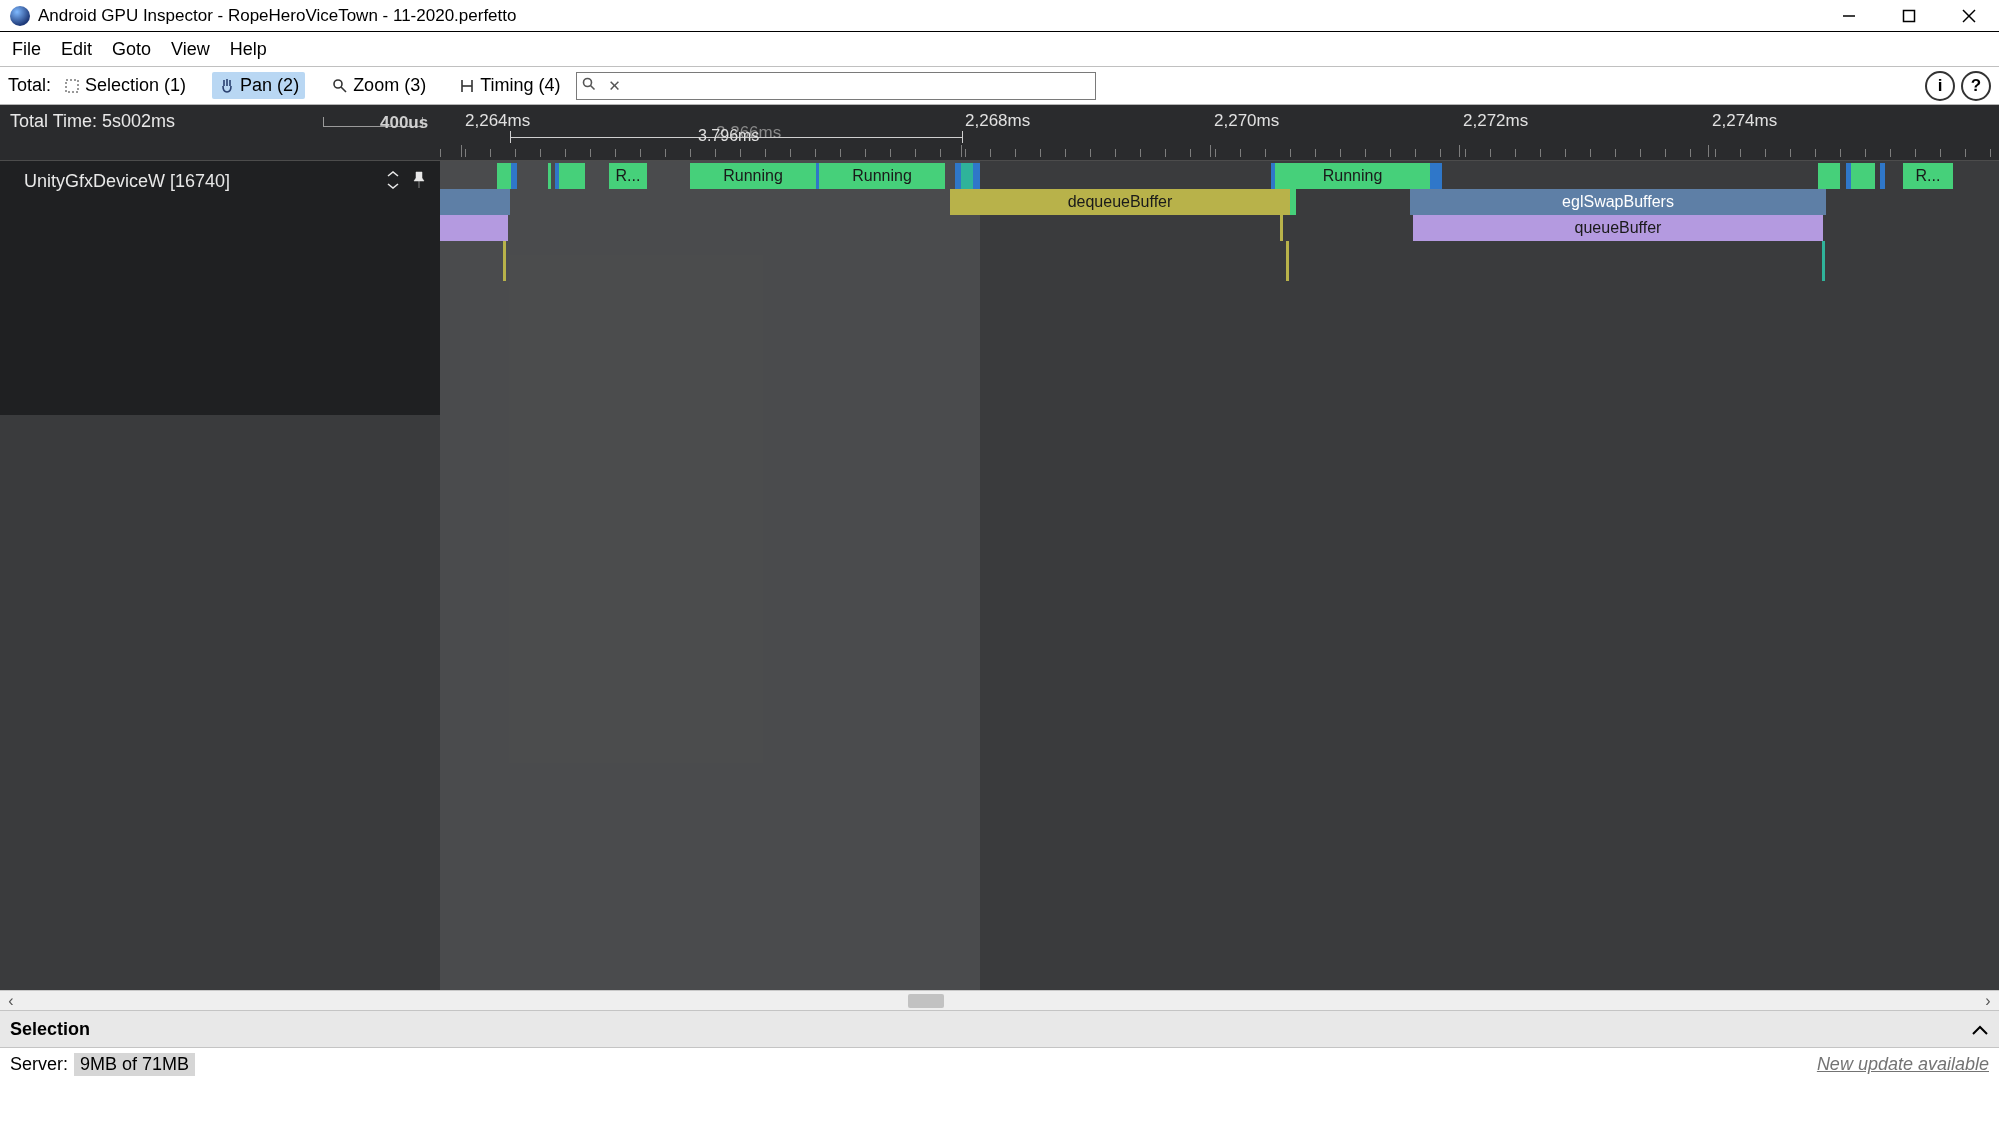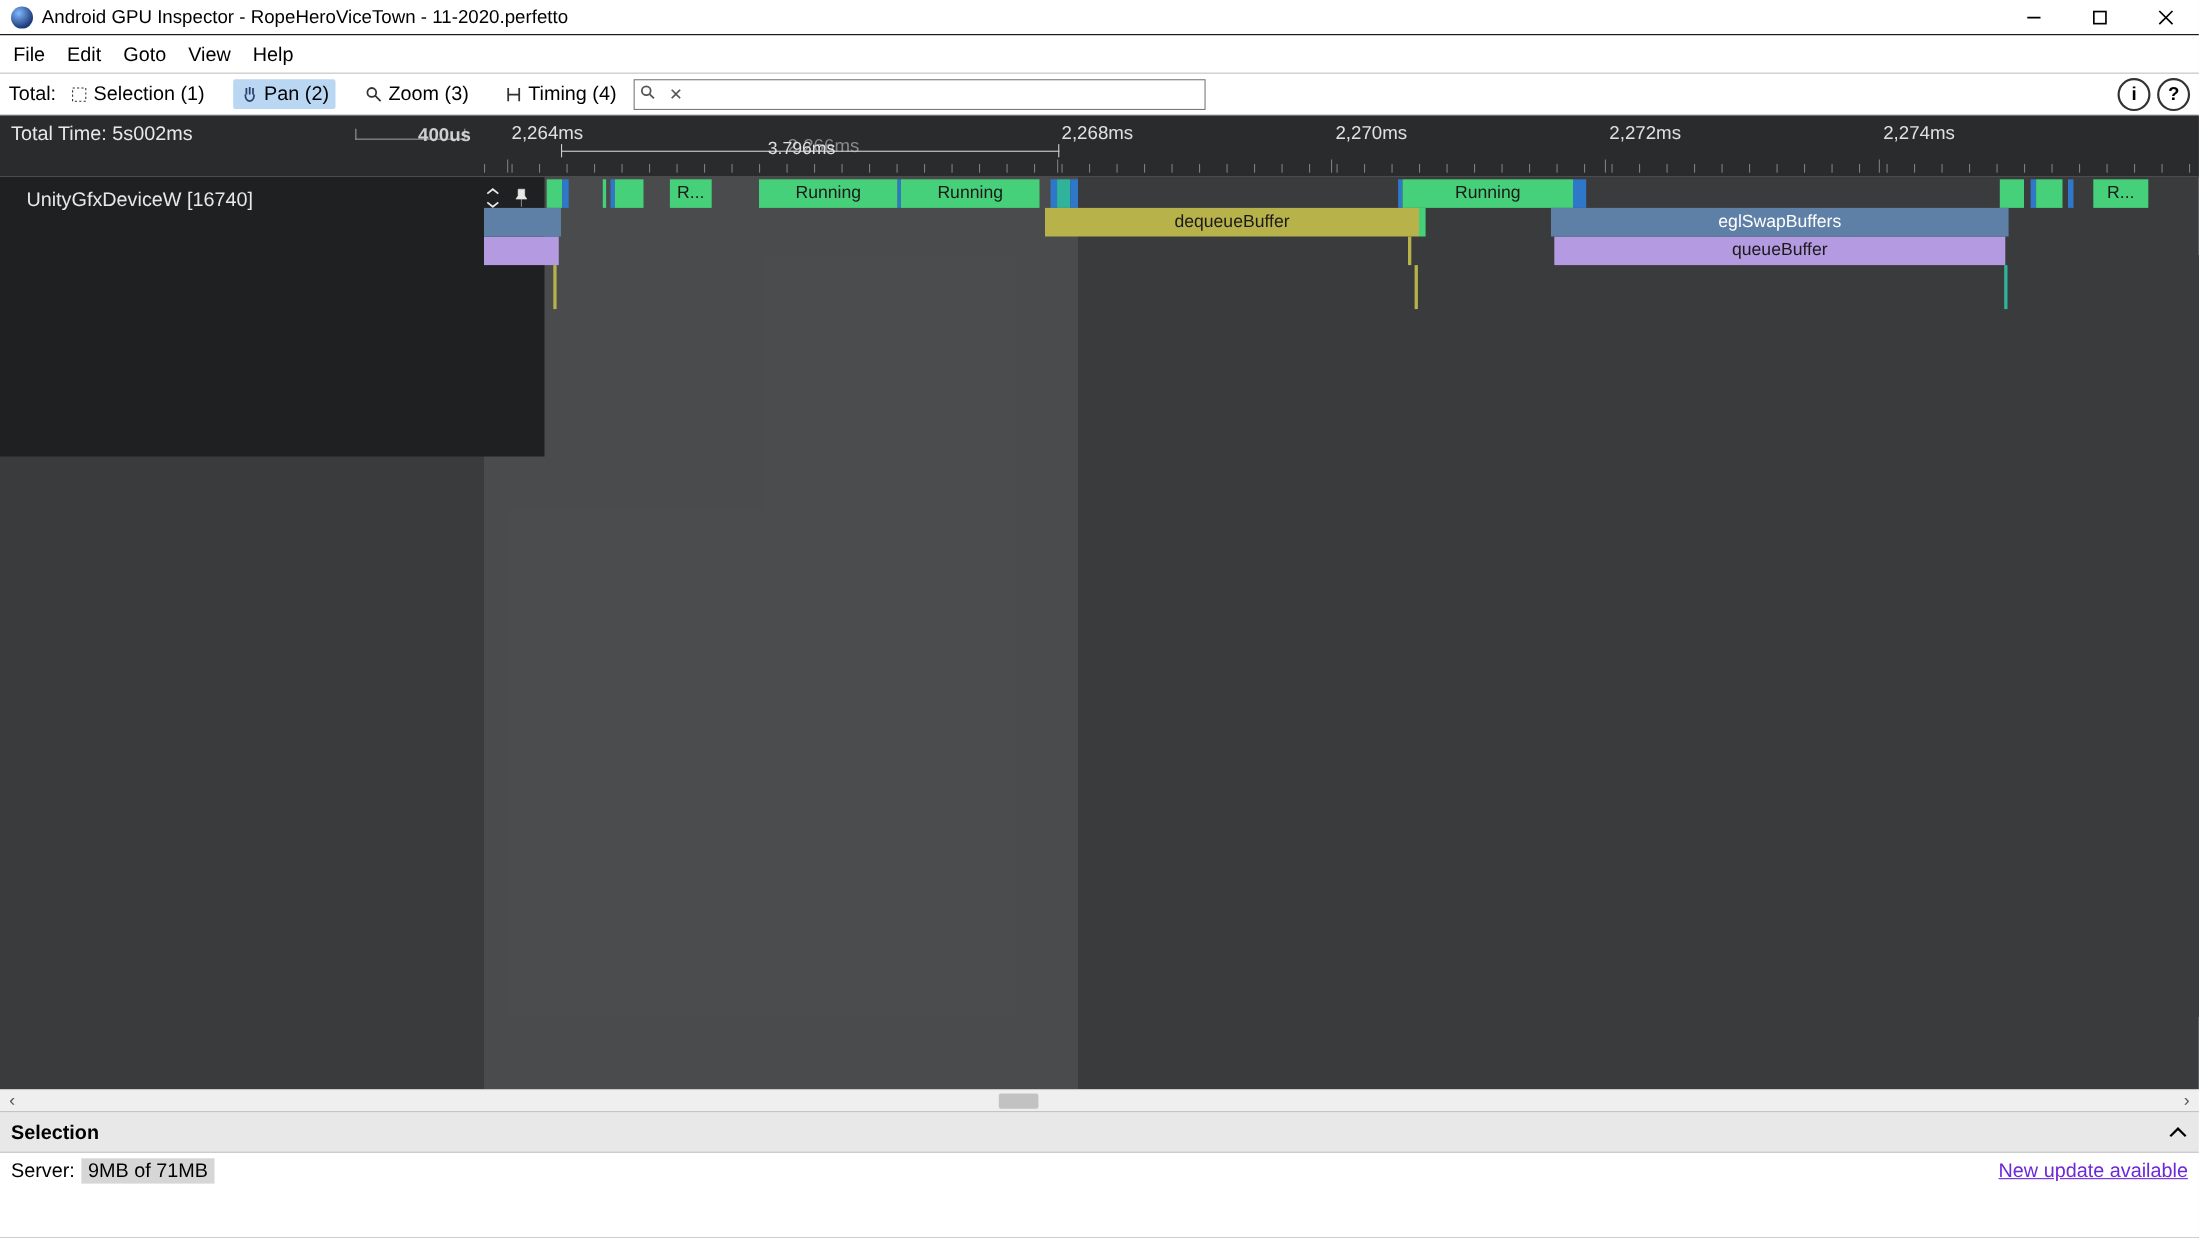--- a/index.html
+++ b/index.html
@@ -43,21 +43,21 @@
 
   .range-bracket { position:absolute; top:32px; height:1px; background:#cfcfcf; }
   .range-bracket::before,.range-bracket::after { content:""; position:absolute; top:-6px; width:1px; height:12px; background:#cfcfcf; }
   .range-bracket::after { right:0; }
   .range-label { position:absolute; top:22px; font-size:16px; color:#e0e0e0; }
   .partial-label { position:absolute; top:18px; font-size:17px; color:#8a8a8a; }
 
   .tracks { position:absolute; left:0; top:56px; right:0; bottom:0; }
   .sel-overlay { position:absolute; top:0; bottom:0; background:rgba(120,120,120,0.28); pointer-events:none; }
 
-  .track-header { position:absolute; left:0; top:0; width:495px; height:254px; background:#1f2022; }
+  .track-header { position:absolute; left:0; top:0; width:440px; height:254px; background:#1f2022; }
   .track-header .label { position:absolute; left:24px; top:10px; font-size:18px; color:#e8e8e8; }
   .track-header .icons { position:absolute; right:12px; top:8px; display:flex; gap:8px; }
   .hdr-icon { width:18px; height:22px; color:#e8e8e8; cursor:pointer; display:flex; align-items:center; justify-content:center; }
 
   .row { position:absolute; left:0; right:0; height:26px; }
   .slice { position:absolute; top:0; height:26px; display:flex; align-items:center; justify-content:center; font-size:16px; color:#fff; overflow:hidden; white-space:nowrap; cursor:pointer; }
   .slice.green { background:#46d07a; color:#1a1a1a; }
   .slice.blue  { background:#2f77c9; }
   .slice.olive { background:#b8b24a; color:#1a1a1a; }
   .slice.steel { background:#5e7fa6; }
@@ -73,21 +73,21 @@
 
   
   .sel-panel { height:38px; background:#e8e8e8; display:flex; align-items:center; padding:0 10px; border-top:1px solid #c4c4c4; border-bottom:1px solid #c4c4c4; font-size:18px; font-weight:600; }
   .sel-panel .spacer { flex:1; }
   .chev { cursor:pointer; font-size:20px; }
 
   
   .statusbar { height:33px; display:flex; align-items:center; padding:0 10px; font-size:18px; }
   .statusbar .mem-box { background:#d6d6d6; padding:1px 6px; margin-left:6px; }
   .statusbar .spacer { flex:1; }
-  .statusbar a { color:#6d28d9; text-decoration:underline; cursor:pointer; }
+  .statusbar a { color:#737373; text-decoration:underline; cursor:pointer;font-style:italic; }
 </style>
 </head>
 <body>
 
 <div class="titlebar">
   <div class="app-icon"></div>
   <div class="title">Android GPU Inspector - RopeHeroViceTown - 11-2020.perfetto</div>
   <div class="spacer"></div>
   <div class="win-btn">
     <svg width="14" height="14">

